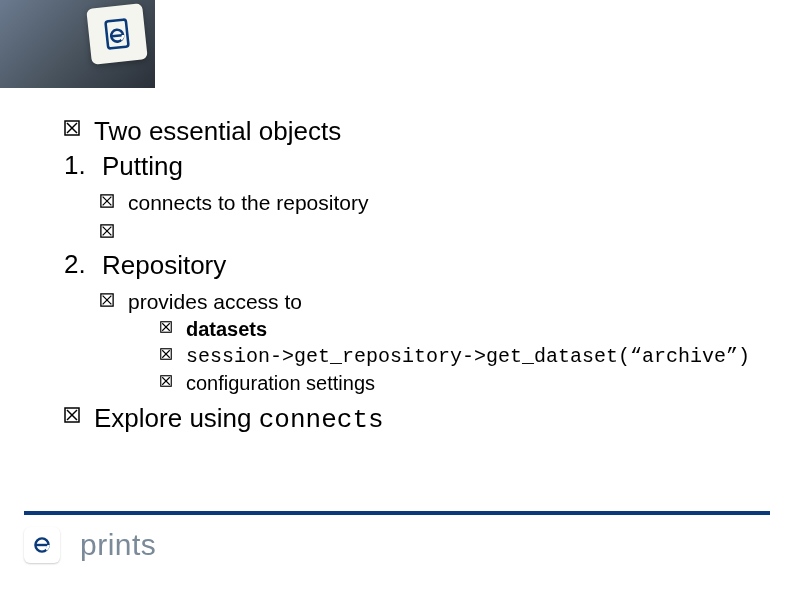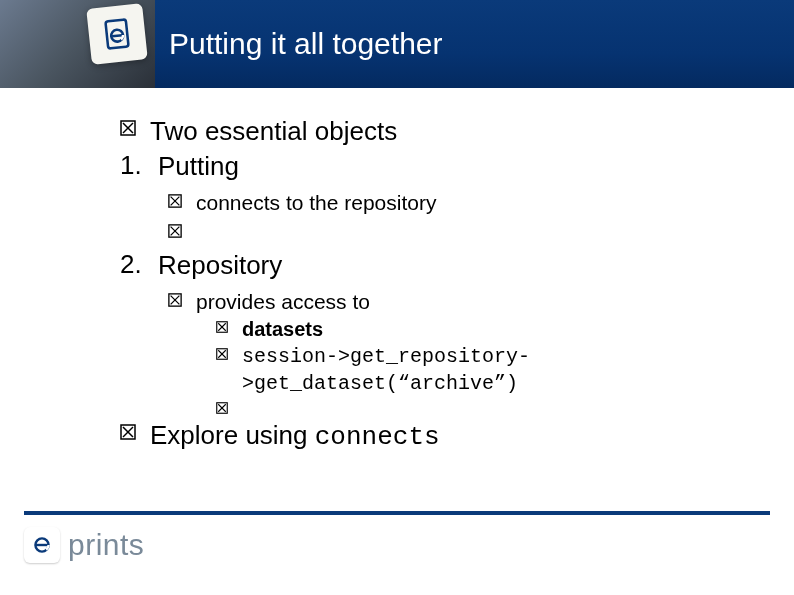--- a/index.html
+++ b/index.html
@@ -44,21 +44,21 @@
     display: flex;
     align-items: center;
     padding-left: 14px;
   }
   .header-title {
     color: #fff;
     font-size: 30px;
     font-weight: 400;
   }
   .content {
-    padding: 26px 40px 0 120px;
+    padding: 26px 40px 0 64px;
   }
   .bullet-row {
     display: flex;
     align-items: flex-start;
     gap: 14px;
   }
   .bullet-icon {
     flex: 0 0 16px;
     margin-top: 6px;
   }
@@ -68,21 +68,21 @@
     font-size: 26px;
     color: #000;
     line-height: 1.3;
     min-width: 24px;
   }
   .lvl1-text {
     font-size: 26px;
     color: #000;
     line-height: 1.35;
   }
-  .lvl2 { margin-left: 48px; }
+  .lvl2 { margin-left: 36px; }
   .lvl2-text { font-size: 21px; color: #000; line-height: 1.4; }
   .lvl2 .bullet-icon { flex: 0 0 14px; margin-top: 6px; }
   .lvl3 { margin-left: 96px; }
   .lvl3-text { font-size: 20px; color: #000; line-height: 1.35; }
   .lvl3 .bullet-icon { flex: 0 0 12px; margin-top: 5px; }
   .bold { font-weight: 700; }
   .mono { font-family: "Courier New", monospace; }
   .spacer-sm { height: 4px; }
   .spacer-md { height: 10px; }
   .footer {
@@ -99,21 +99,21 @@
     right: 24px;
     height: 4px;
     background: #0a3a7a;
   }
   .footer-logo {
     position: absolute;
     left: 24px;
     top: 28px;
     display: flex;
     align-items: center;
-    gap: 8px;
+    gap: 20px;
   }
   .footer-e {
     width: 36px; height: 36px;
     background: #fff;
     border-radius: 6px;
     display: flex; align-items: center; justify-content: center;
     box-shadow: 0 1px 2px rgba(0,0,0,.2);
   }
   .footer-e svg { width: 24px; height: 24px; }
   .footer-word {
@@ -130,23 +130,20 @@
   <div class="header-logo">
     <div class="e-badge">
       <svg viewBox="0 0 40 40">
         <rect x="8" y="4" width="24" height="32" rx="3" fill="none" stroke="#0a3a7a" stroke-width="3"></rect>
         <circle cx="20" cy="22" r="7" fill="none" stroke="#0a3a7a" stroke-width="3"></circle>
         <line x1="14" y1="22" x2="26" y2="22" stroke="#0a3a7a" stroke-width="3"></line>
         <path d="M27 22 a7 7 0 0 1 -3 5" fill="none" stroke="#fff" stroke-width="3"></path>
       </svg>
     </div>
   </div>
-  <div class="header-title-bar">
-    <div class="header-title">Putting it all together</div>
-  </div>
 </div>
 
 <div class="content">
 
   <div class="bullet-row">
     <span class="bullet-icon">
       <svg width="16" height="16" viewBox="0 0 16 16">
           <rect x="1" y="1" width="14" height="14" fill="none" stroke="#000" stroke-width="1.5"></rect>
           <line x1="3" y1="3" x2="13" y2="13" stroke="#000" stroke-width="1.5"></line>
           <line x1="13" y1="3" x2="3" y2="13" stroke="#000" stroke-width="1.5"></line>
@@ -223,20 +220,21 @@
     <span class="lvl3-text mono">session-&gt;get_repository-&gt;get_dataset(“archive”)</span>
   </div>
   <div class="bullet-row lvl3">
     <span class="bullet-icon">
       <svg width="12" height="12" viewBox="0 0 16 16">
           <rect x="1" y="1" width="14" height="14" fill="none" stroke="#000" stroke-width="1.5"></rect>
           <line x1="3" y1="3" x2="13" y2="13" stroke="#000" stroke-width="1.5"></line>
           <line x1="13" y1="3" x2="3" y2="13" stroke="#000" stroke-width="1.5"></line>
         </svg>
     </span>
+    <span class="lvl3-text">configuration settings</span>
   </div>
 
   <div class="spacer-sm"></div>
 
   <div class="bullet-row">
     <span class="bullet-icon">
       <svg width="16" height="16" viewBox="0 0 16 16">
           <rect x="1" y="1" width="14" height="14" fill="none" stroke="#000" stroke-width="1.5"></rect>
           <line x1="3" y1="3" x2="13" y2="13" stroke="#000" stroke-width="1.5"></line>
           <line x1="13" y1="3" x2="3" y2="13" stroke="#000" stroke-width="1.5"></line>

